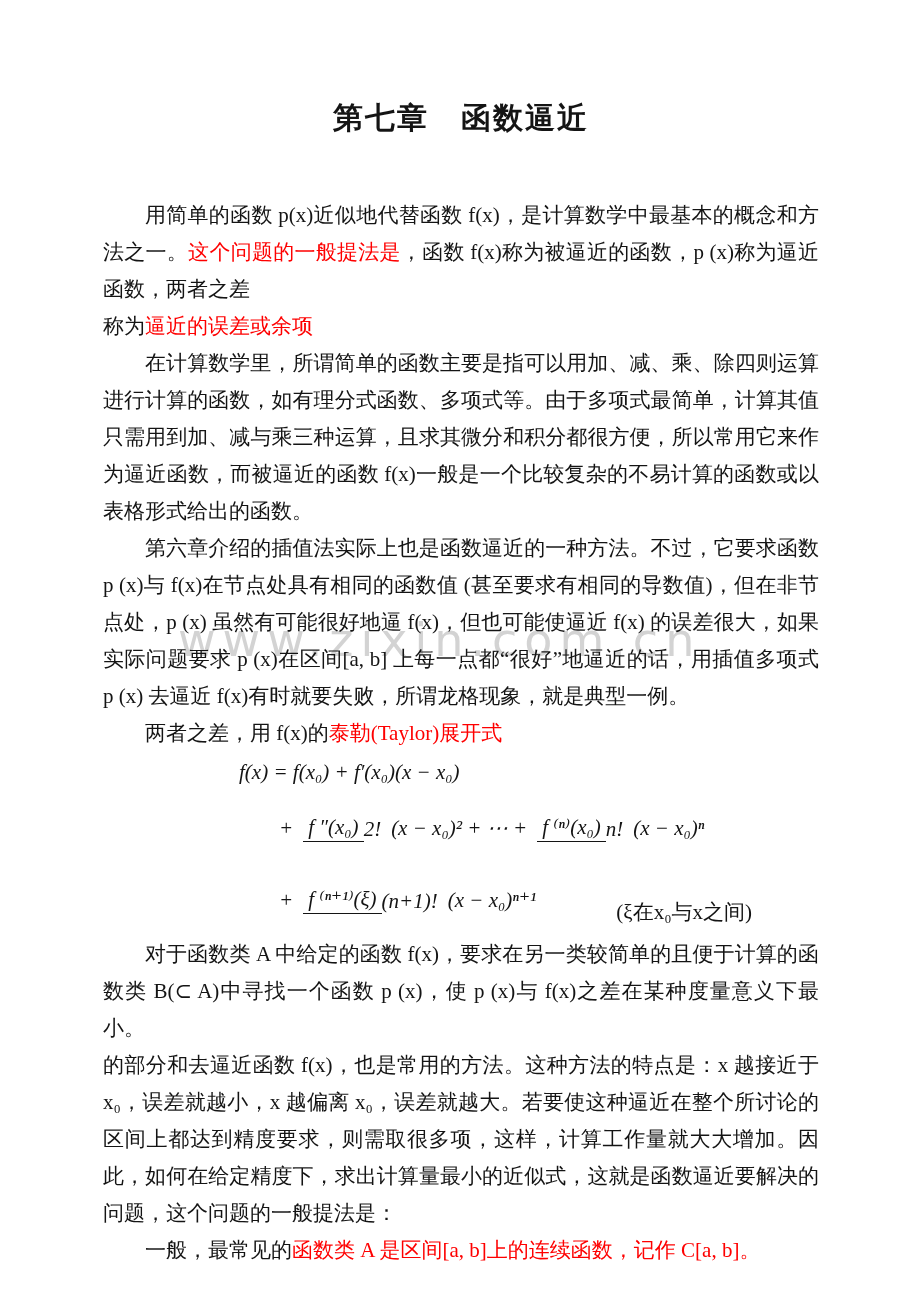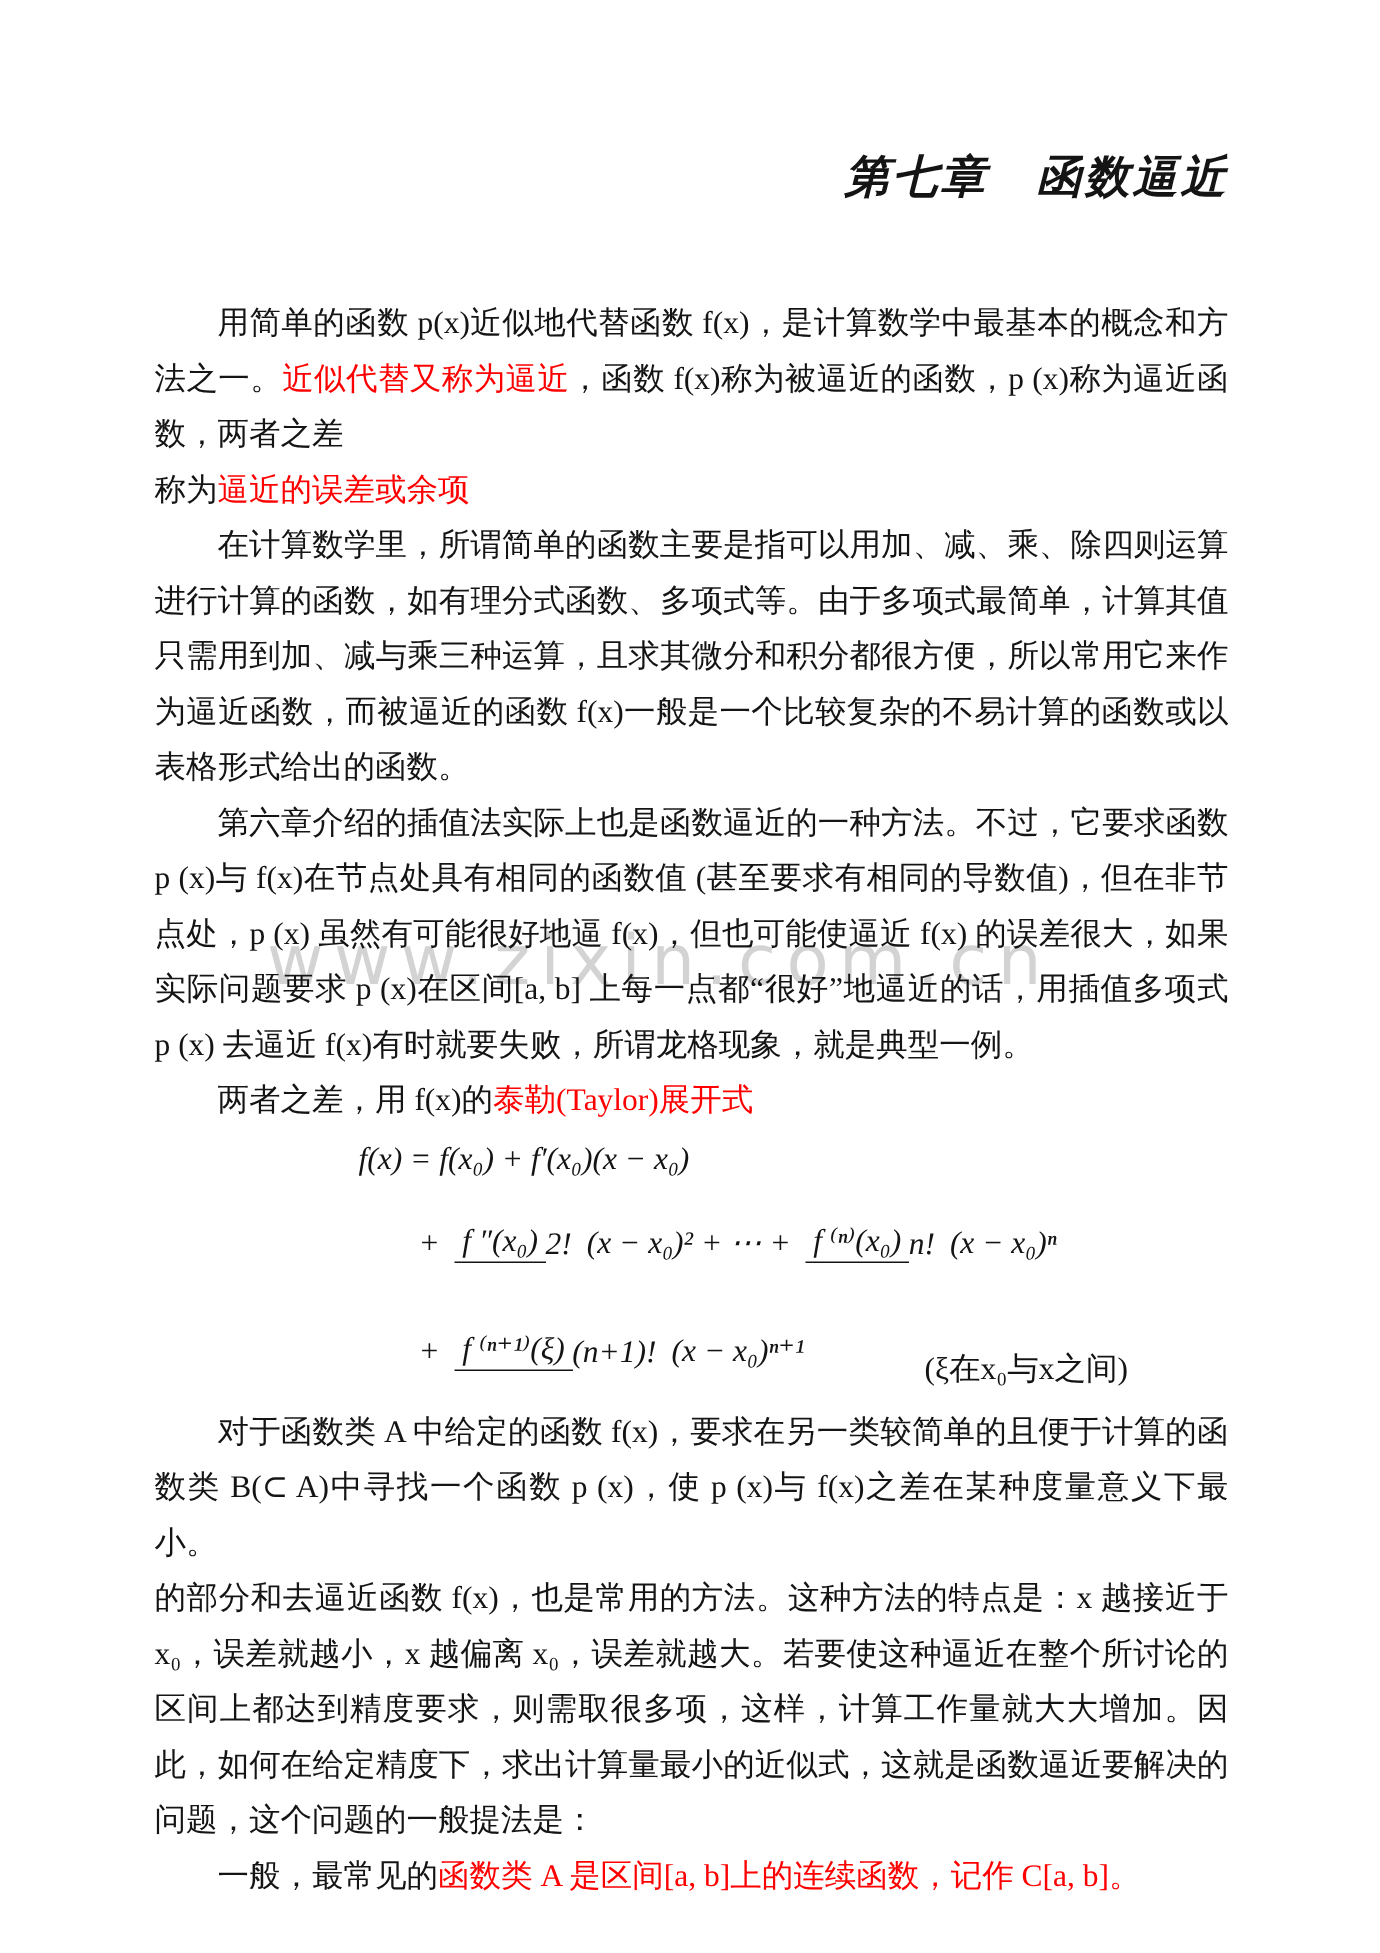--- a/index.html
+++ b/index.html
@@ -24,24 +24,23 @@
   }
   .content{
     position:absolute;
     left:103px;top:98px;
     width:716px;
     z-index:1;
   }
   .title{
     font-size:30px;
     font-weight:700;
-    text-align:right;
+    text-align:center;
     margin:0 0 58px 0;
     letter-spacing:2px;
-    font-style:italic;
   }
   .para{
     font-size:21px;
     line-height:37px;
     text-align:justify;
     margin:0;
   }
   .indent{text-indent:2em;}
   .red{color:#fe0000;}
   .formula-line{
@@ -75,21 +74,21 @@
 <body>
 
 <div class="page">
 
   <div class="watermark">www.zixin.com.cn</div>
 
   <div class="content">
 
     <h1 class="title">第七章　函数逼近</h1>
 
-    <p class="para indent"><span>用简单的函数 p(x)近似地代替函数 f(x)，是计算数学中最基本的概念和方法之一。</span><span class="red">近似代替又称为逼近</span><span>，函数 f(x)称为被逼近的函数，p (x)称为逼近函数，两者之差</span></p>
+    <p class="para indent"><span>用简单的函数 p(x)近似地代替函数 f(x)，是计算数学中最基本的概念和方法之一。</span><span class="red">这个问题的一般提法是</span><span>，函数 f(x)称为被逼近的函数，p (x)称为逼近函数，两者之差</span></p>
 
 
     <p class="para"><span>称为</span><span class="red">逼近的误差或余项</span></p>
 
     <p class="para indent">在计算数学里，所谓简单的函数主要是指可以用加、减、乘、除四则运算进行计算的函数，如有理分式函数、多项式等。由于多项式最简单，计算其值只需用到加、减与乘三种运算，且求其微分和积分都很方便，所以常用它来作为逼近函数，而被逼近的函数 f(x)一般是一个比较复杂的不易计算的函数或以表格形式给出的函数。</p>
 
     <p class="para indent">第六章介绍的插值法实际上也是函数逼近的一种方法。不过，它要求函数 p (x)与 f(x)在节点处具有相同的函数值 (甚至要求有相同的导数值)，但在非节点处，p (x) 虽然有可能很好地逼 f(x)，但也可能使逼近 f(x) 的误差很大，如果实际问题要求 p (x)在区间[a, b] 上每一点都“很好”地逼近的话，用插值多项式 p (x) 去逼近 f(x)有时就要失败，所谓龙格现象，就是典型一例。</p>
 
     <p class="para indent"><span>两者之差，用 f(x)的</span><span class="red">泰勒(Taylor)展开式</span></p>
 

